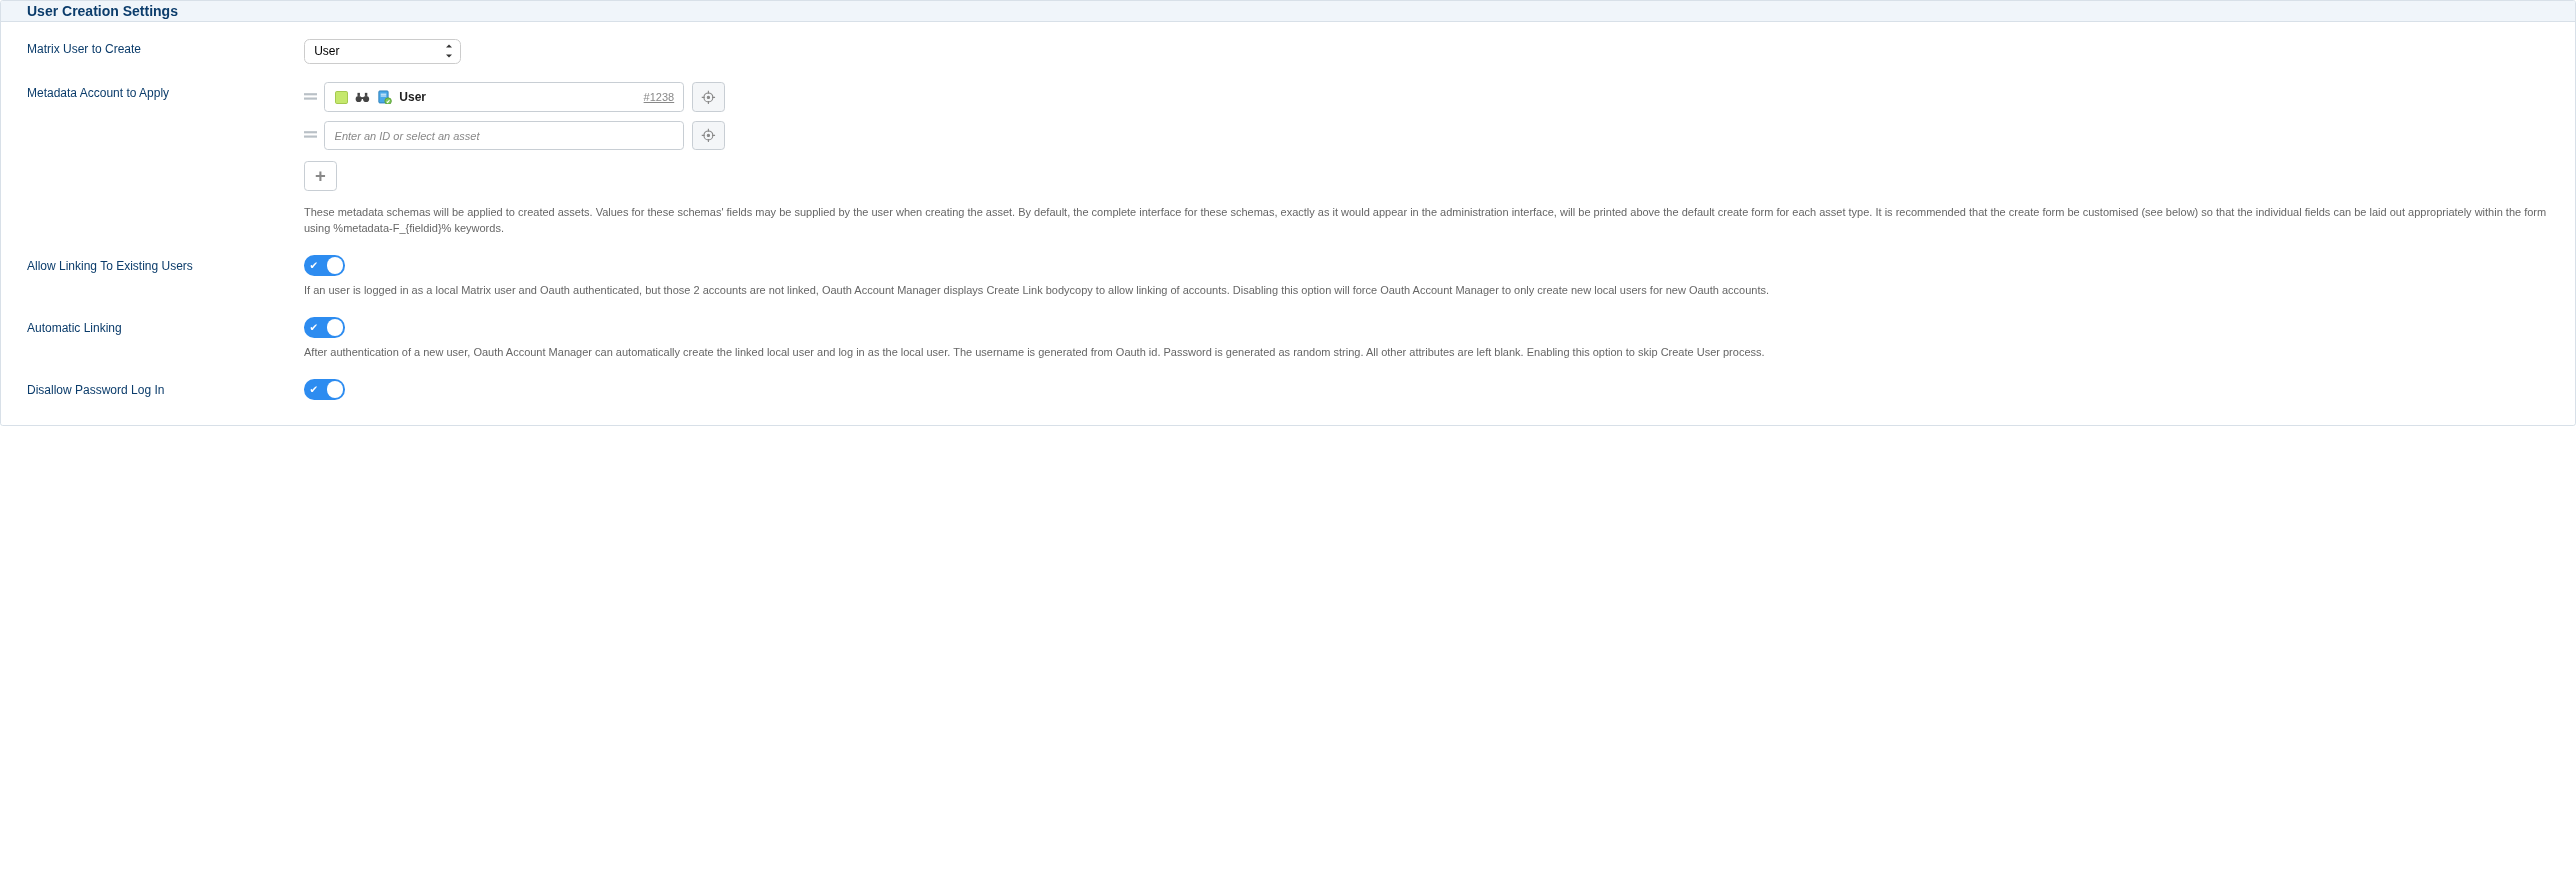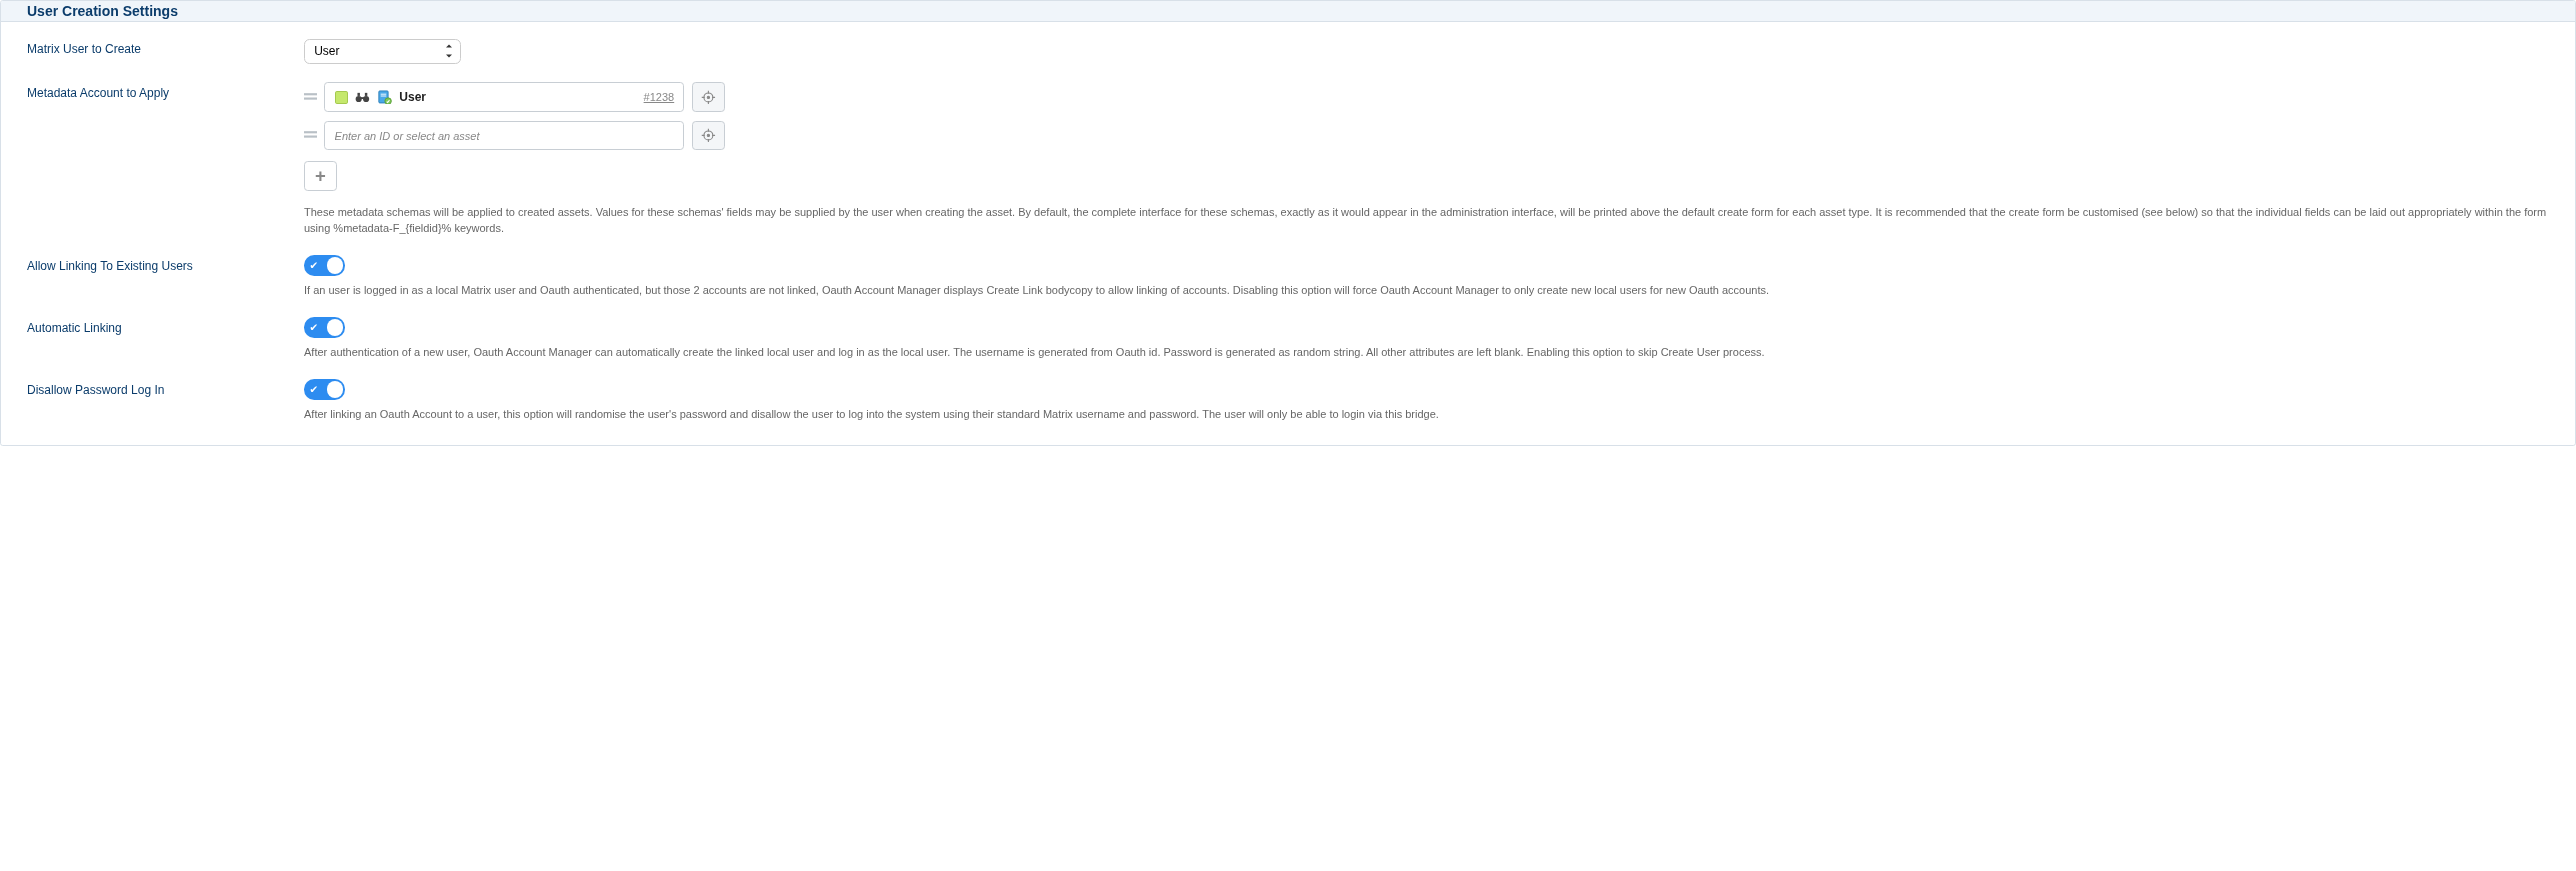--- a/index.html
+++ b/index.html
@@ -339,19 +339,18 @@
       </div>
     </div>
 
     <div class="field-row">
       <div class="field-label">Disallow Password Log In</div>
       <div class="field-value">
         <div class="toggle">
           <span class="check">✔</span>
           <span class="knob"></span>
         </div>
-        <div class="help-text">After linking an Oauth Account to a user, this option will randomise the user's password and disallow the user to log into the system using their standard Matrix username and password. The user will only be able to login via this bridge.</div>
       </div>
     </div>
 
   </div>
 </div>
 
 
 </body></html>

